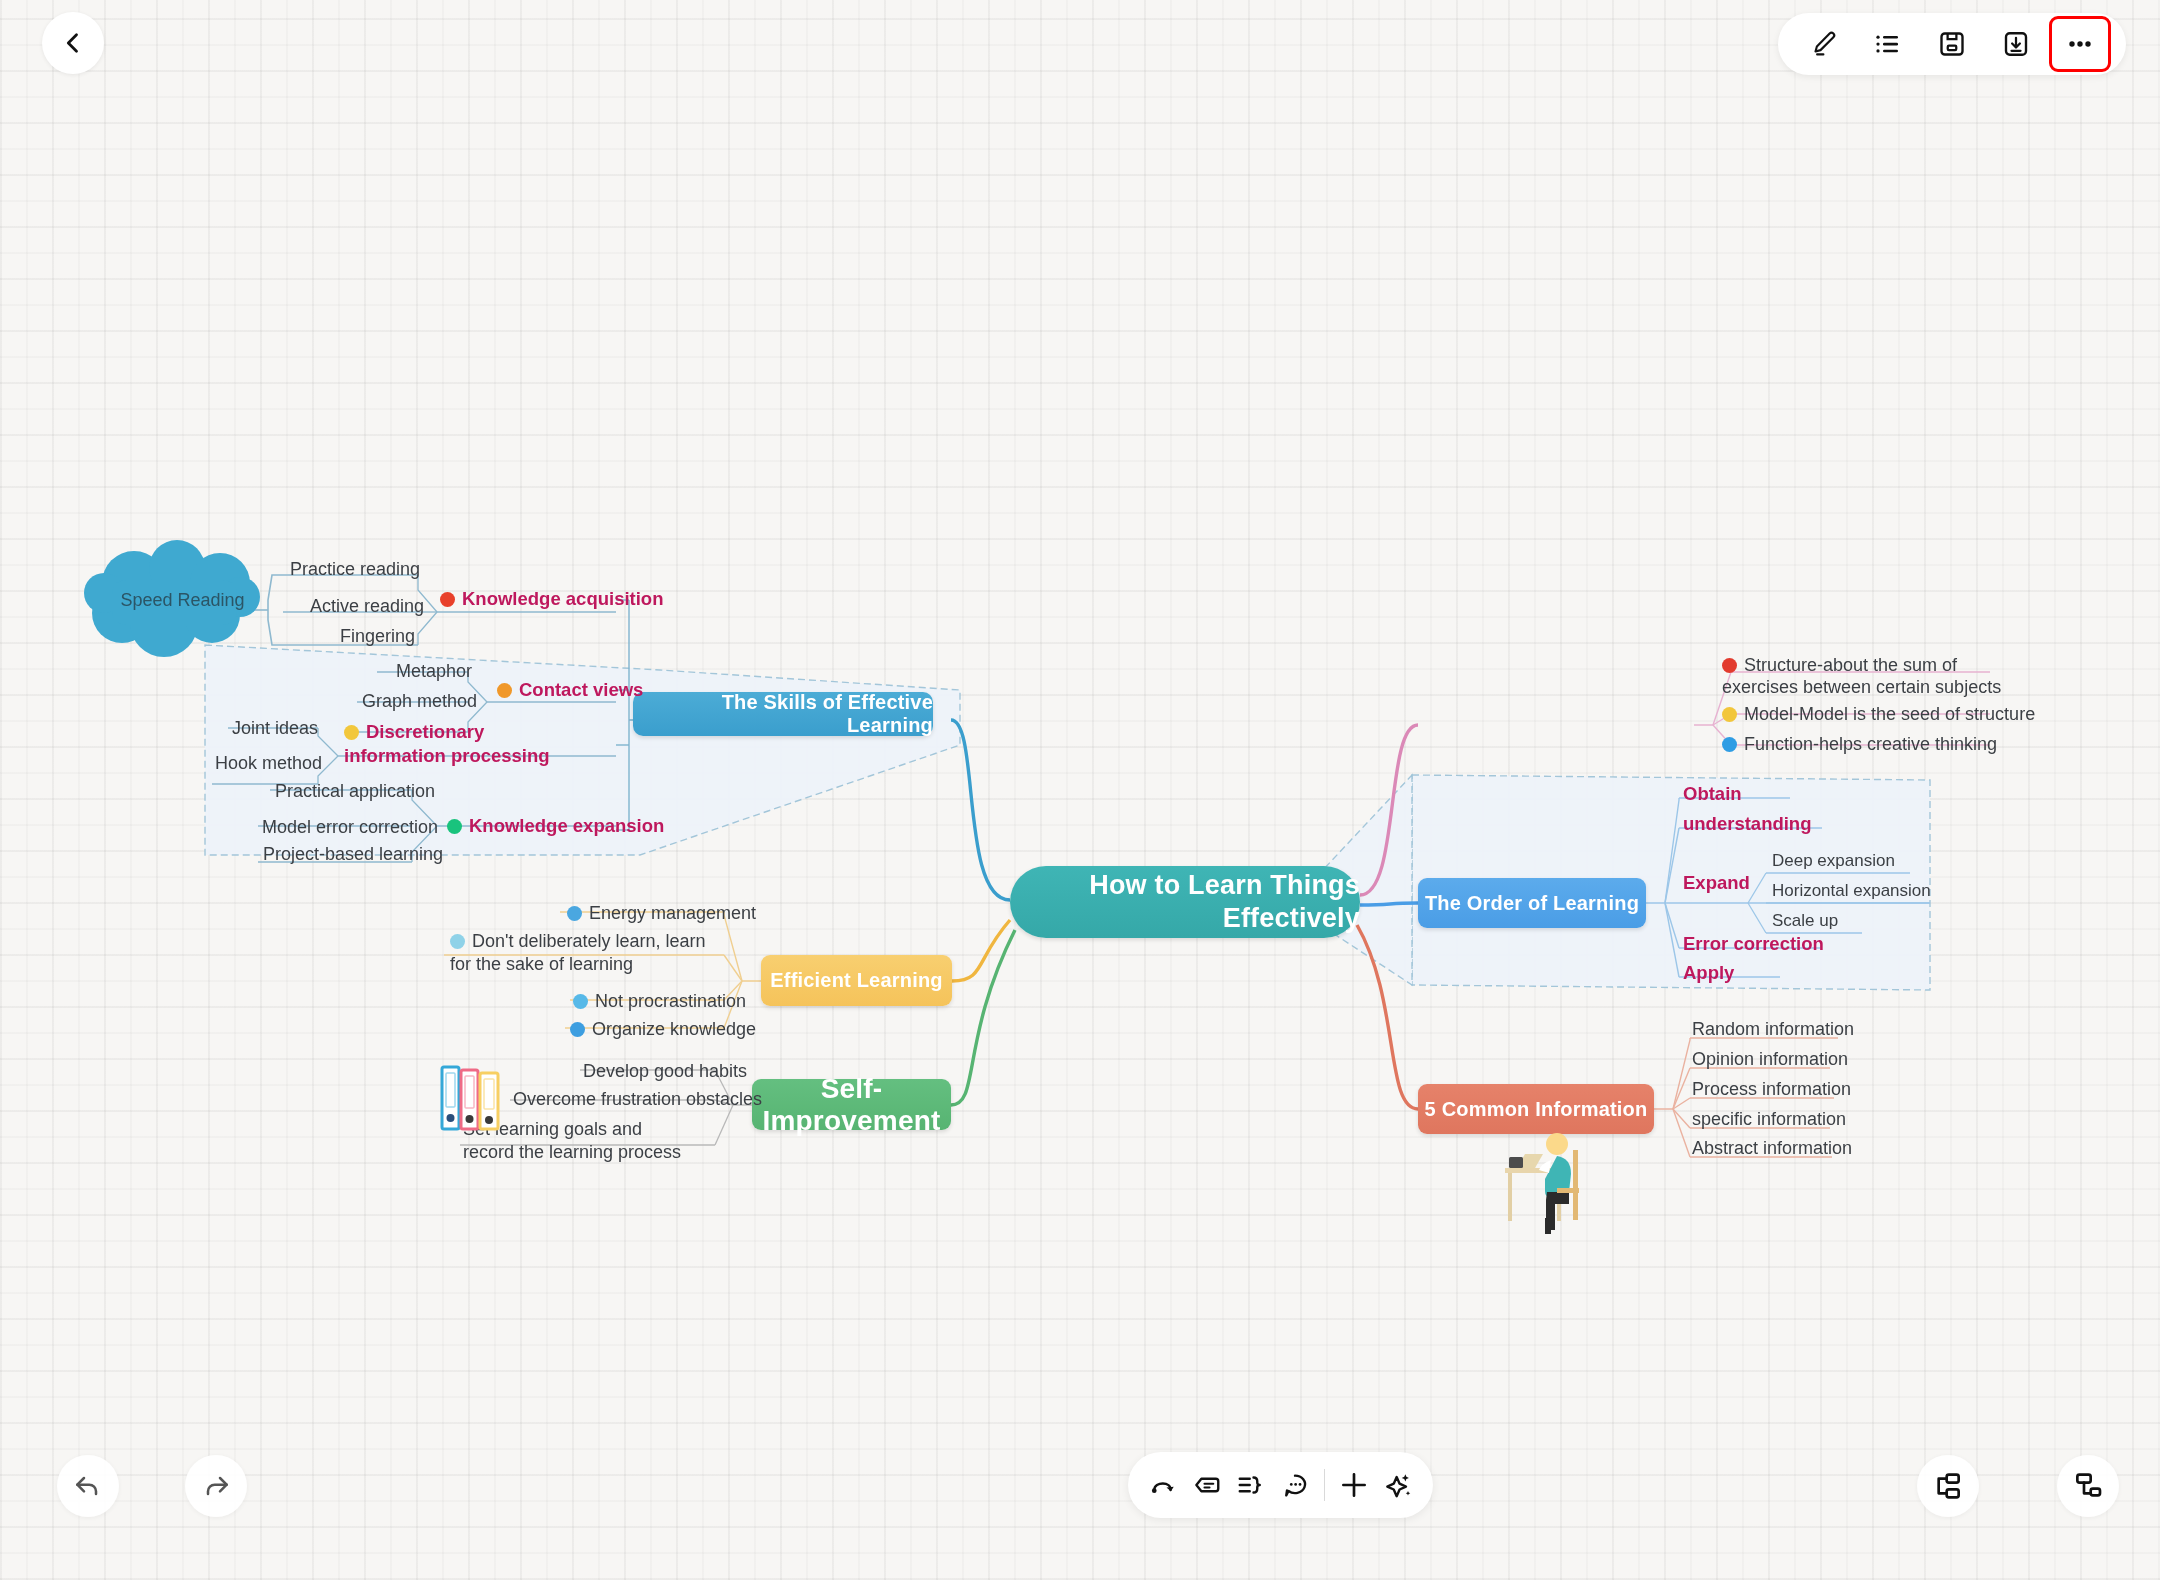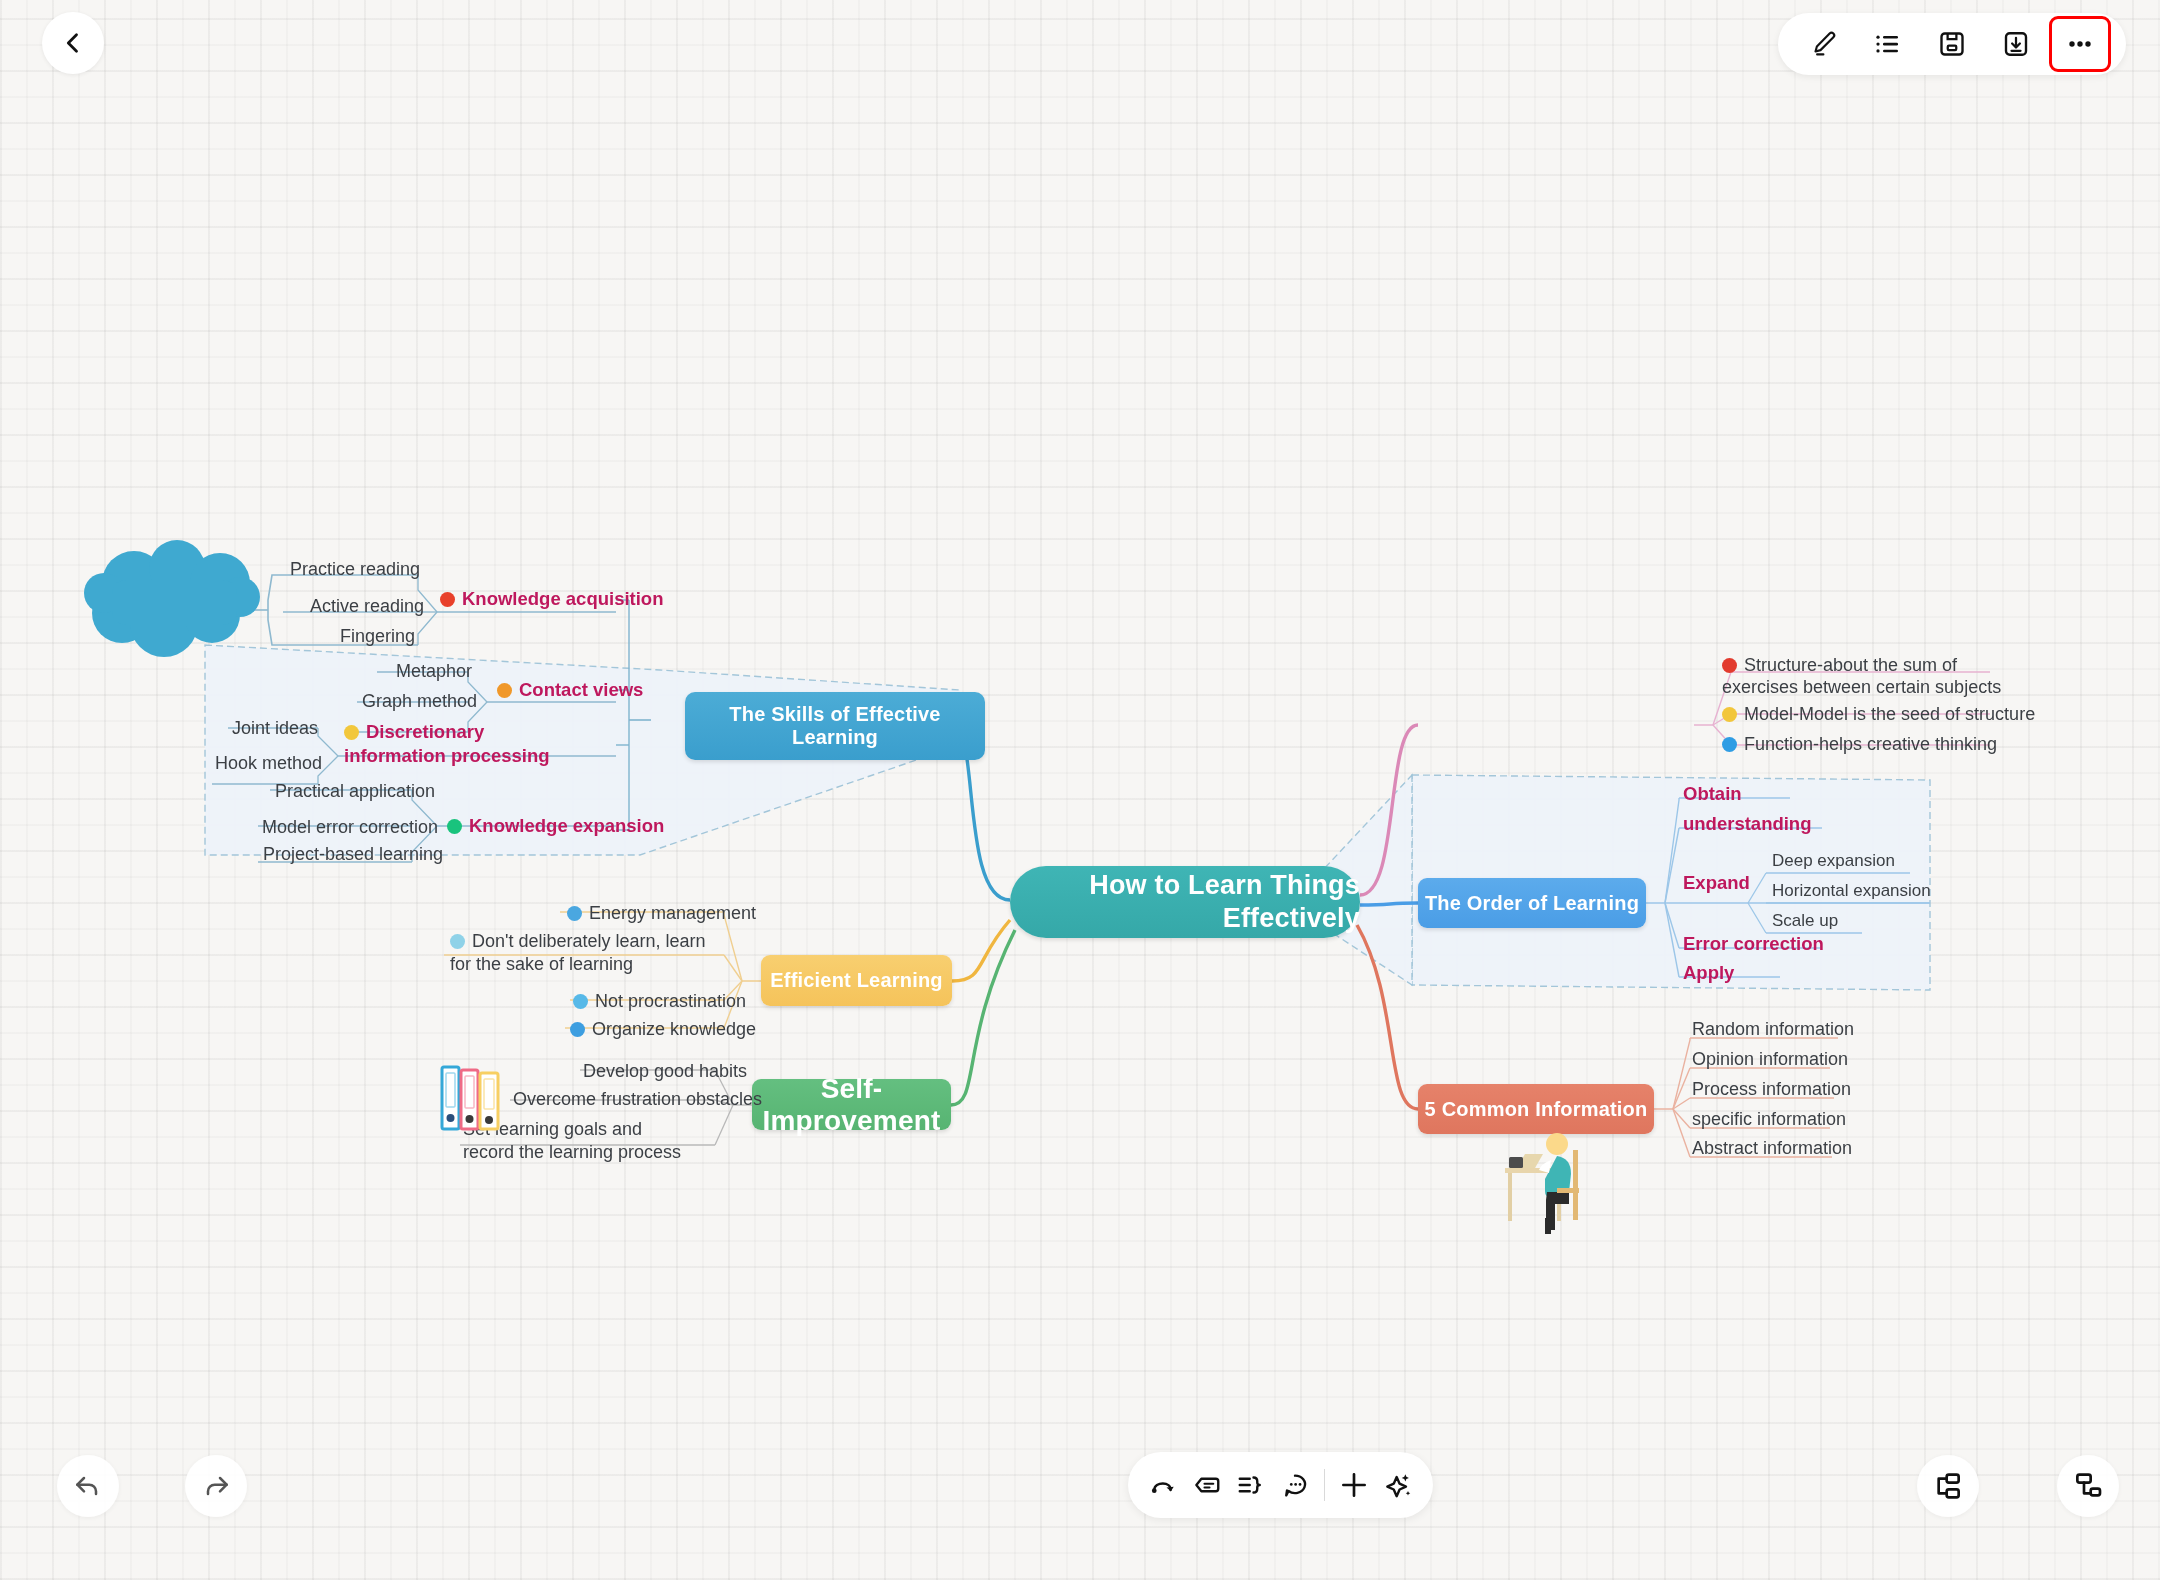--- a/index.html
+++ b/index.html
@@ -57,23 +57,23 @@
     color:#fff; font-weight:bold; letter-spacing:0.2px; text-align:center;
     box-shadow:0 2px 4px rgba(0,0,0,0.12);
   }
   .node-root {
     left:1010px; top:866px; width:350px; height:72px;
     background:linear-gradient(180deg,#3fb5b5,#35a8a8);
     border-radius:40px; font-size:27px; line-height:1.22;
     justify-content:flex-start; padding-left:44px; text-align:right;
   }
   .node-skills {
-    left:685px; top:692px; width:300px; height:68px;
+    left:633px; top:692px; width:300px; height:44px;
     background:linear-gradient(180deg,#4cacd6,#3a9ecd);
-    border-radius:10px; font-size:20px;
+    border-radius:10px; font-size:20px;text-align:right;
   }
   .node-efficient {
     left:761px; top:955px; width:191px; height:51px;
     background:linear-gradient(180deg,#f8cf70,#f5c35a);
     border-radius:9px; font-size:20px;
   }
   .node-self {
     left:752px; top:1079px; width:199px; height:51px;
     background:linear-gradient(180deg,#64bf80,#57b472);
     border-radius:9px; font-size:28px;
@@ -242,20 +242,23 @@
       <circle cx="95" cy="33" r="28"></circle>
       <circle cx="138" cy="48" r="30"></circle>
       <circle cx="40" cy="78" r="30"></circle>
       <circle cx="82" cy="88" r="34"></circle>
       <circle cx="130" cy="80" r="28"></circle>
       <circle cx="158" cy="62" r="20"></circle>
       <circle cx="22" cy="58" r="20"></circle>
       <rect x="30" y="45" width="125" height="45" rx="14"></rect>
     </g>
   </svg>
+  <div class="cloud-node">
+    <span>Speed Reading</span>
+  </div>
 
   <div class="node node-root">
     <span>How to Learn Things Effectively</span>
   </div>
 
   <div class="node node-skills">
     <span>The Skills of Effective Learning</span>
   </div>
 
   <div class="node node-efficient">

